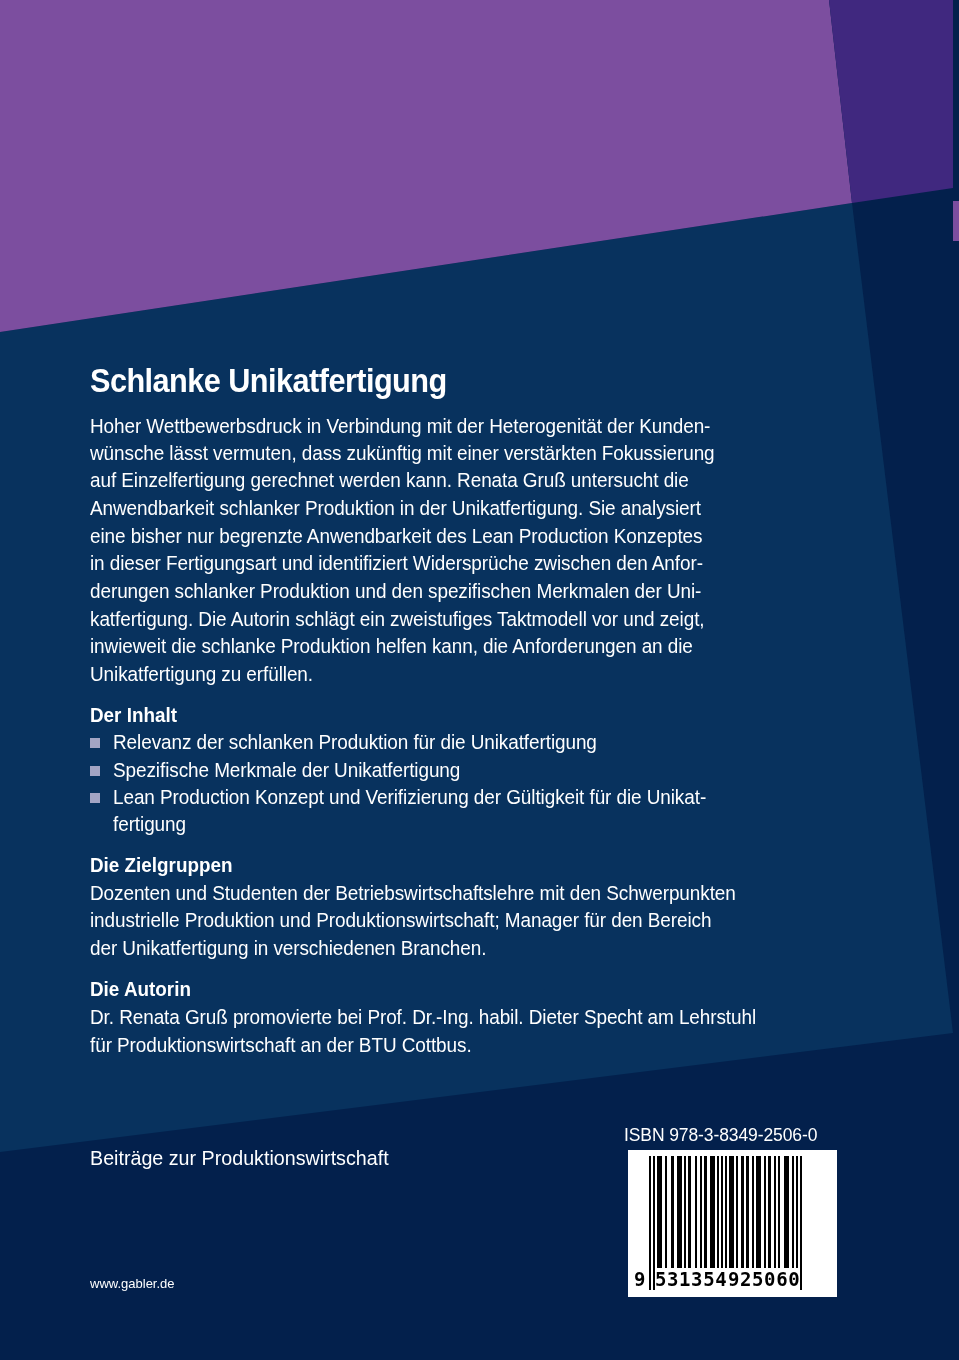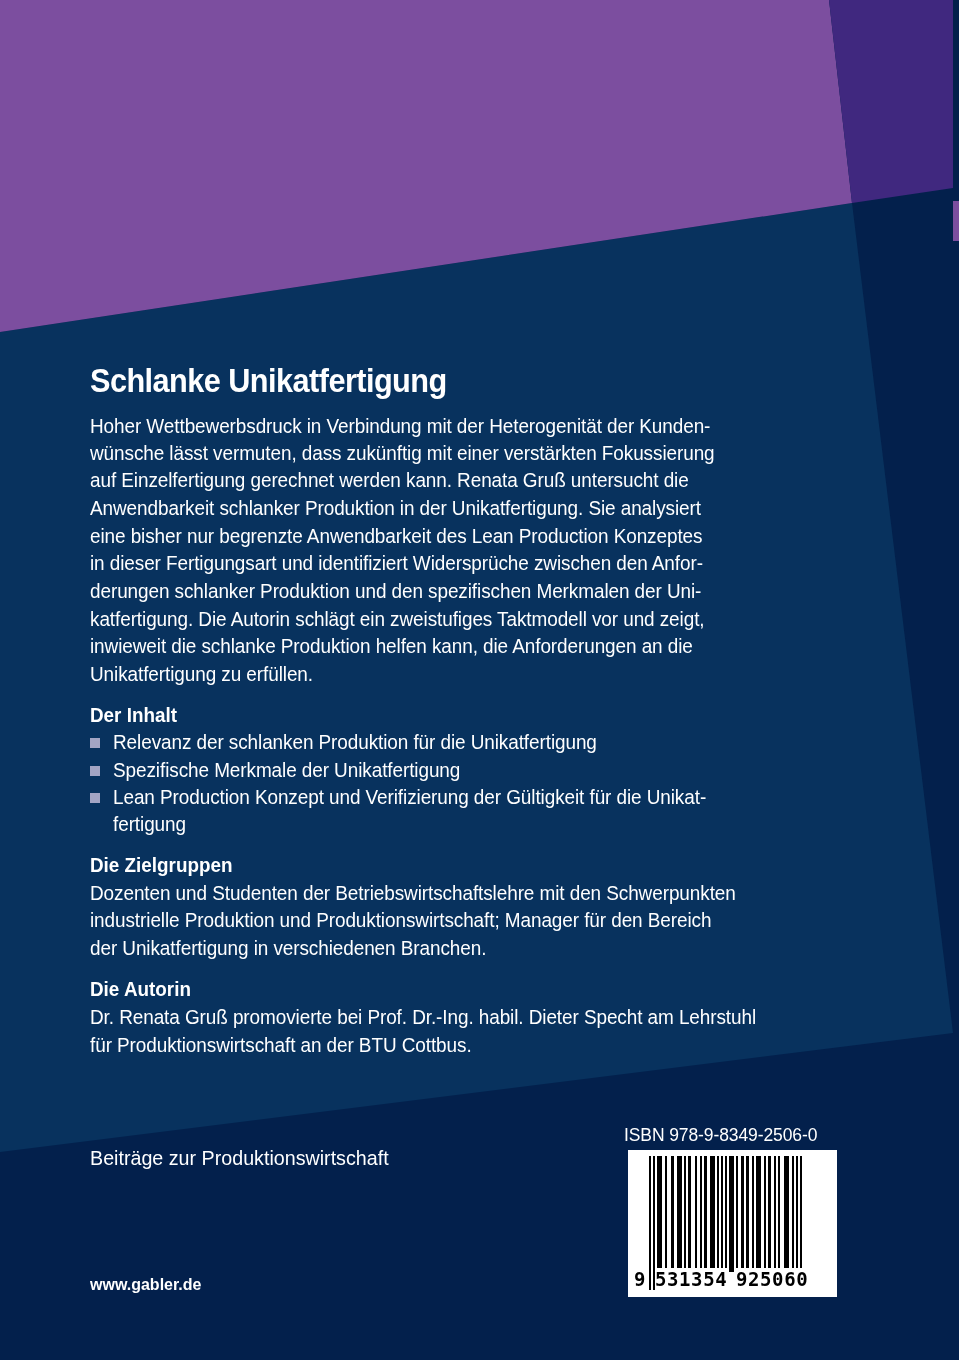--- a/index.html
+++ b/index.html
@@ -24,21 +24,21 @@
     transform: scaleX(0.92); transform-origin: left top;
   }
   .bullet {
     position: absolute; left: 90px; width: 10px; height: 10px; background: #a3a5c4;
   }
   .series {
     position: absolute; left: 90px; top: 1146px; font-size: 20.5px; white-space: nowrap;
     transform: scaleX(0.96); transform-origin: left top;
   }
   .url {
-    position: absolute; left: 90px; top: 1276px; font-size: 16px; font-weight: bold;
+    position: absolute; left: 90px; top: 1276px; font-size: 13px; font-weight: normal;
   }
   .isbn-label {
     position: absolute; left: 624px; top: 1125px; font-size: 17.5px; white-space: nowrap;
     letter-spacing: -0.1px;
   }
   .barcode-box {
     position: absolute; left: 628px; top: 1150px; width: 209px; height: 147px; background: #ffffff;
   }
   .barcode-bars { position: absolute; left: 0; top: 0; width: 209px; height: 147px; }
   .barcode-digits {
@@ -100,21 +100,21 @@
   <div>
     <div class="heading" style="top:977px">Die Autorin</div>
     <div class="body-line" style="top:1005px">Dr. Renata Gruß promovierte bei Prof. Dr.-Ing. habil. Dieter Specht am Lehrstuhl</div>
     <div class="body-line" style="top:1033px">für Produktionswirtschaft an der BTU Cottbus.</div>
   </div>
 
   <div class="series">Beiträge zur Produktionswirtschaft</div>
 
   <div class="url">www.gabler.de</div>
 
-  <div class="isbn-label">ISBN 978-9-8349-2506-0</div>
+  <div class="isbn-label">ISBN 978-3-8349-2506-0</div>
 
   <div class="barcode-box">
     <svg class="barcode-bars" viewBox="0 0 209 147" xmlns="http://www.w3.org/2000/svg">
       <g fill="#000">
 
         <rect x="21" y="6" width="2" height="134"></rect>
         <rect x="25" y="6" width="2" height="134"></rect>
 
         <rect x="29" y="6" width="5" height="116"></rect>
         <rect x="37" y="6" width="2" height="116"></rect>
@@ -143,16 +143,16 @@
         <rect x="150" y="6" width="2" height="116"></rect>
         <rect x="156" y="6" width="5" height="116"></rect>
         <rect x="164" y="6" width="2" height="116"></rect>
 
         <rect x="168" y="6" width="2" height="134"></rect>
         <rect x="172" y="6" width="2" height="134"></rect>
       </g>
     </svg>
     <span class="barcode-digits" style="left:6px">9</span>
     <span class="barcode-digits" style="left:27px">531354</span>
-    <span class="barcode-digits" style="left:108px">925060</span>
+    <span class="barcode-digits" style="left:100px">925060</span>
   </div>
 
 </div>
 
 </body></html>

